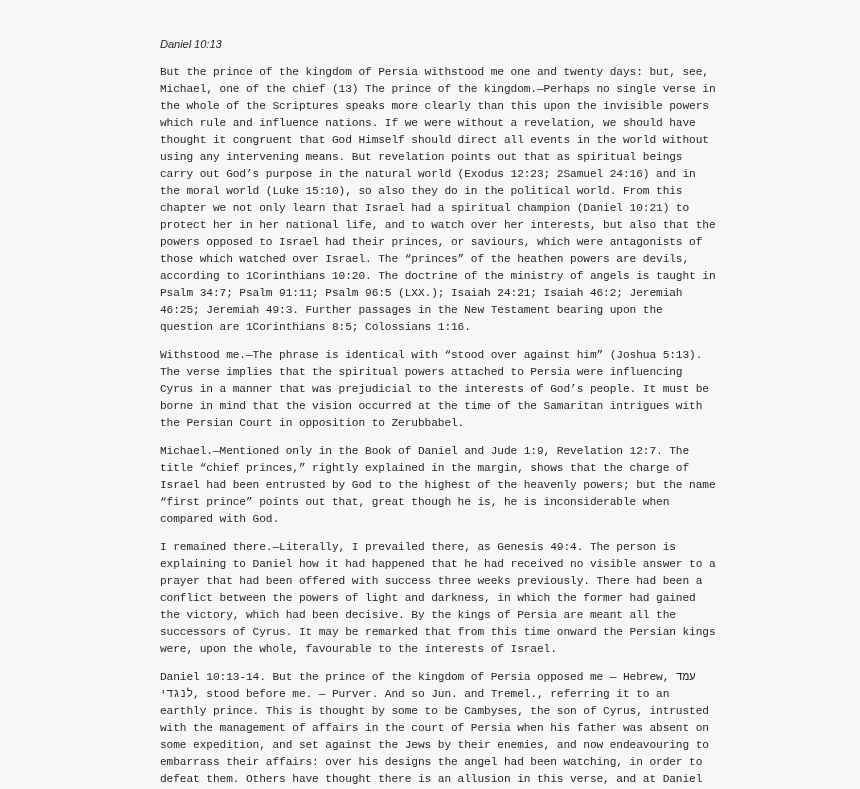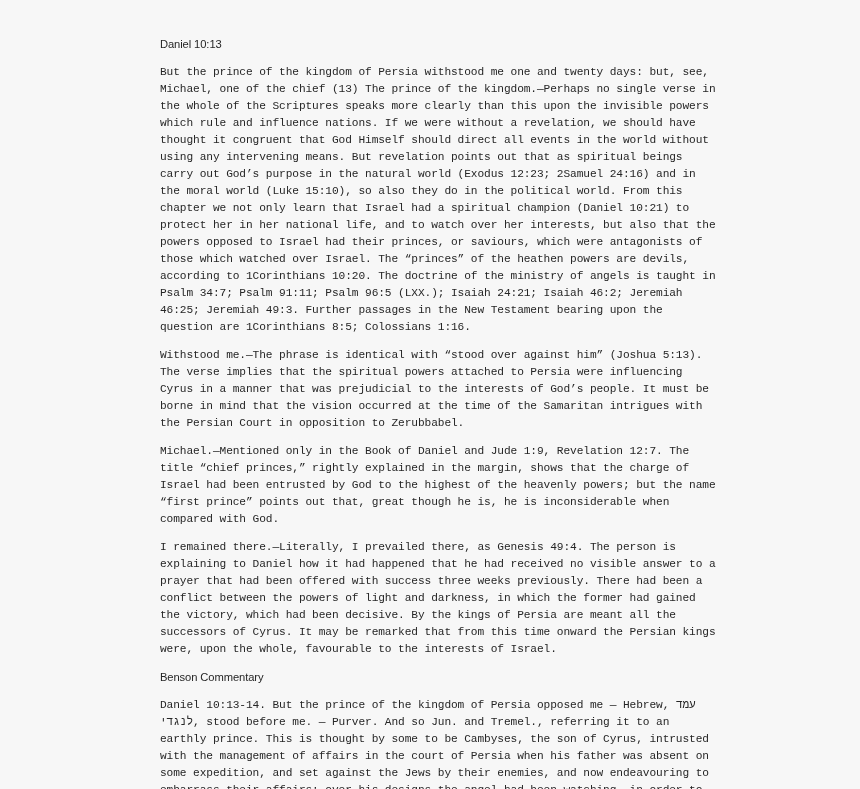--- a/index.html
+++ b/index.html
@@ -16,34 +16,34 @@
       top: 36px;
       width: 556px;
       font-family: "Liberation Sans", sans-serif;
       font-size: 11.2px;
       line-height: 17px;
       color: #262626;
       letter-spacing: -0.1px;
     }
     .heading {
       margin: 0 0 11px 0;
+      font-style: italic;
     }
     .para {
       margin: 0 0 11px 0;
       font-family: Liberation Mono, monospace;
     }
   </style>
 </head>
 <body>
 
 <div class="page">
   <section>
     <p class="heading">Daniel 10:13</p>
     <p class="para">But the prince of the kingdom of Persia withstood me one and twenty days: but, see, Michael, one of the chief (13) The prince of the kingdom.—Perhaps no single verse in the whole of the Scriptures speaks more clearly than this upon the invisible powers which rule and influence nations. If we were without a revelation, we should have thought it congruent that God Himself should direct all events in the world without using any intervening means. But revelation points out that as spiritual beings carry out God’s purpose in the natural world (Exodus 12:23; 2Samuel 24:16) and in the moral world (Luke 15:10), so also they do in the political world. From this chapter we not only learn that Israel had a spiritual champion (Daniel 10:21) to protect her in her national life, and to watch over her interests, but also that the powers opposed to Israel had their princes, or saviours, which were antagonists of those which watched over Israel. The “princes” of the heathen powers are devils, according to 1Corinthians 10:20. The doctrine of the ministry of angels is taught in Psalm 34:7; Psalm 91:11; Psalm 96:5 (LXX.); Isaiah 24:21; Isaiah 46:2; Jeremiah 46:25; Jeremiah 49:3. Further passages in the New Testament bearing upon the question are 1Corinthians 8:5; Colossians 1:16.</p>
     <p class="para">Withstood me.—The phrase is identical with “stood over against him” (Joshua 5:13). The verse implies that the spiritual powers attached to Persia were influencing Cyrus in a manner that was prejudicial to the interests of God’s people. It must be borne in mind that the vision occurred at the time of the Samaritan intrigues with the Persian Court in opposition to Zerubbabel.</p>
     <p class="para">Michael.—Mentioned only in the Book of Daniel and Jude 1:9, Revelation 12:7. The title “chief princes,” rightly explained in the margin, shows that the charge of Israel had been entrusted by God to the highest of the heavenly powers; but the name “first prince” points out that, great though he is, he is inconsiderable when compared with God.</p>
     <p class="para">I remained there.—Literally, I prevailed there, as Genesis 49:4. The person is explaining to Daniel how it had happened that he had received no visible answer to a prayer that had been offered with success three weeks previously. There had been a conflict between the powers of light and darkness, in which the former had gained the victory, which had been decisive. By the kings of Persia are meant all the successors of Cyrus. It may be remarked that from this time onward the Persian kings were, upon the whole, favourable to the interests of Israel.</p>
   </section>
   <section>
-    <p class="heading">Benson Commentary</p>
     <p class="para">Daniel 10:13-14. But the prince of the kingdom of Persia opposed me — Hebrew, עמד לנגדי, stood before me. — Purver. And so Jun. and Tremel., referring it to an earthly prince. This is thought by some to be Cambyses, the son of Cyrus, intrusted with the management of affairs in the court of Persia when his father was absent on some expedition, and set against the Jews by their enemies, and now endeavouring to embarrass their affairs: over his designs the angel had been watching, in order to defeat them. Others have thought there is an allusion in this verse, and at Daniel 10:20, to the guardian, or tutelary angels, of different countries; which doctrine seems to be countenanced by some passages in Scripture, and especially by Zechariah, chap. Daniel 6:5. Grotius is of this opinion; and Bishop Newcome, on the last-mentioned place, refers to the passage before us. “That there were such tutelar angels,” says Lowth, “not only over private persons, Acts 12:15, but likewise over provinces and kingdoms, was an opinion generally received. The four spirits, mentioned Zechariah 6:5, seem to be the guardian angels of the four great empires.” This opinion supposes the presiding angels, here mentioned, to be good angels, but it is surely absurd to think that the holy angels are ever engaged in contending with each other, or that “one holy angel is set to oppose another holy angel.” — Scott. Others suppose the contest to be between a good and an evil angel, as in Zechariah 3:1, and Jude, Daniel 10:9, “which latter opinion,” says Wintle, “is perhaps the most just, as there should seem to be no dispute, or contest, between the ministering spirits of heaven, who are always obedient to the pleasure of their Lord. And when the Almighty sent a superior angel, Michael, whose name is sometimes given to Christ himself, Revelation 12:7, his office probably was to assist Gabriel in subduing the prince of the power of the air, the powers of this darksome world, or the spirits that rule over the children of disobedience, Ephesians 2:2. The opposition was made twenty-one days; and as this was exactly the number of</p>
   </section>
 </div>
 
 </body></html>

